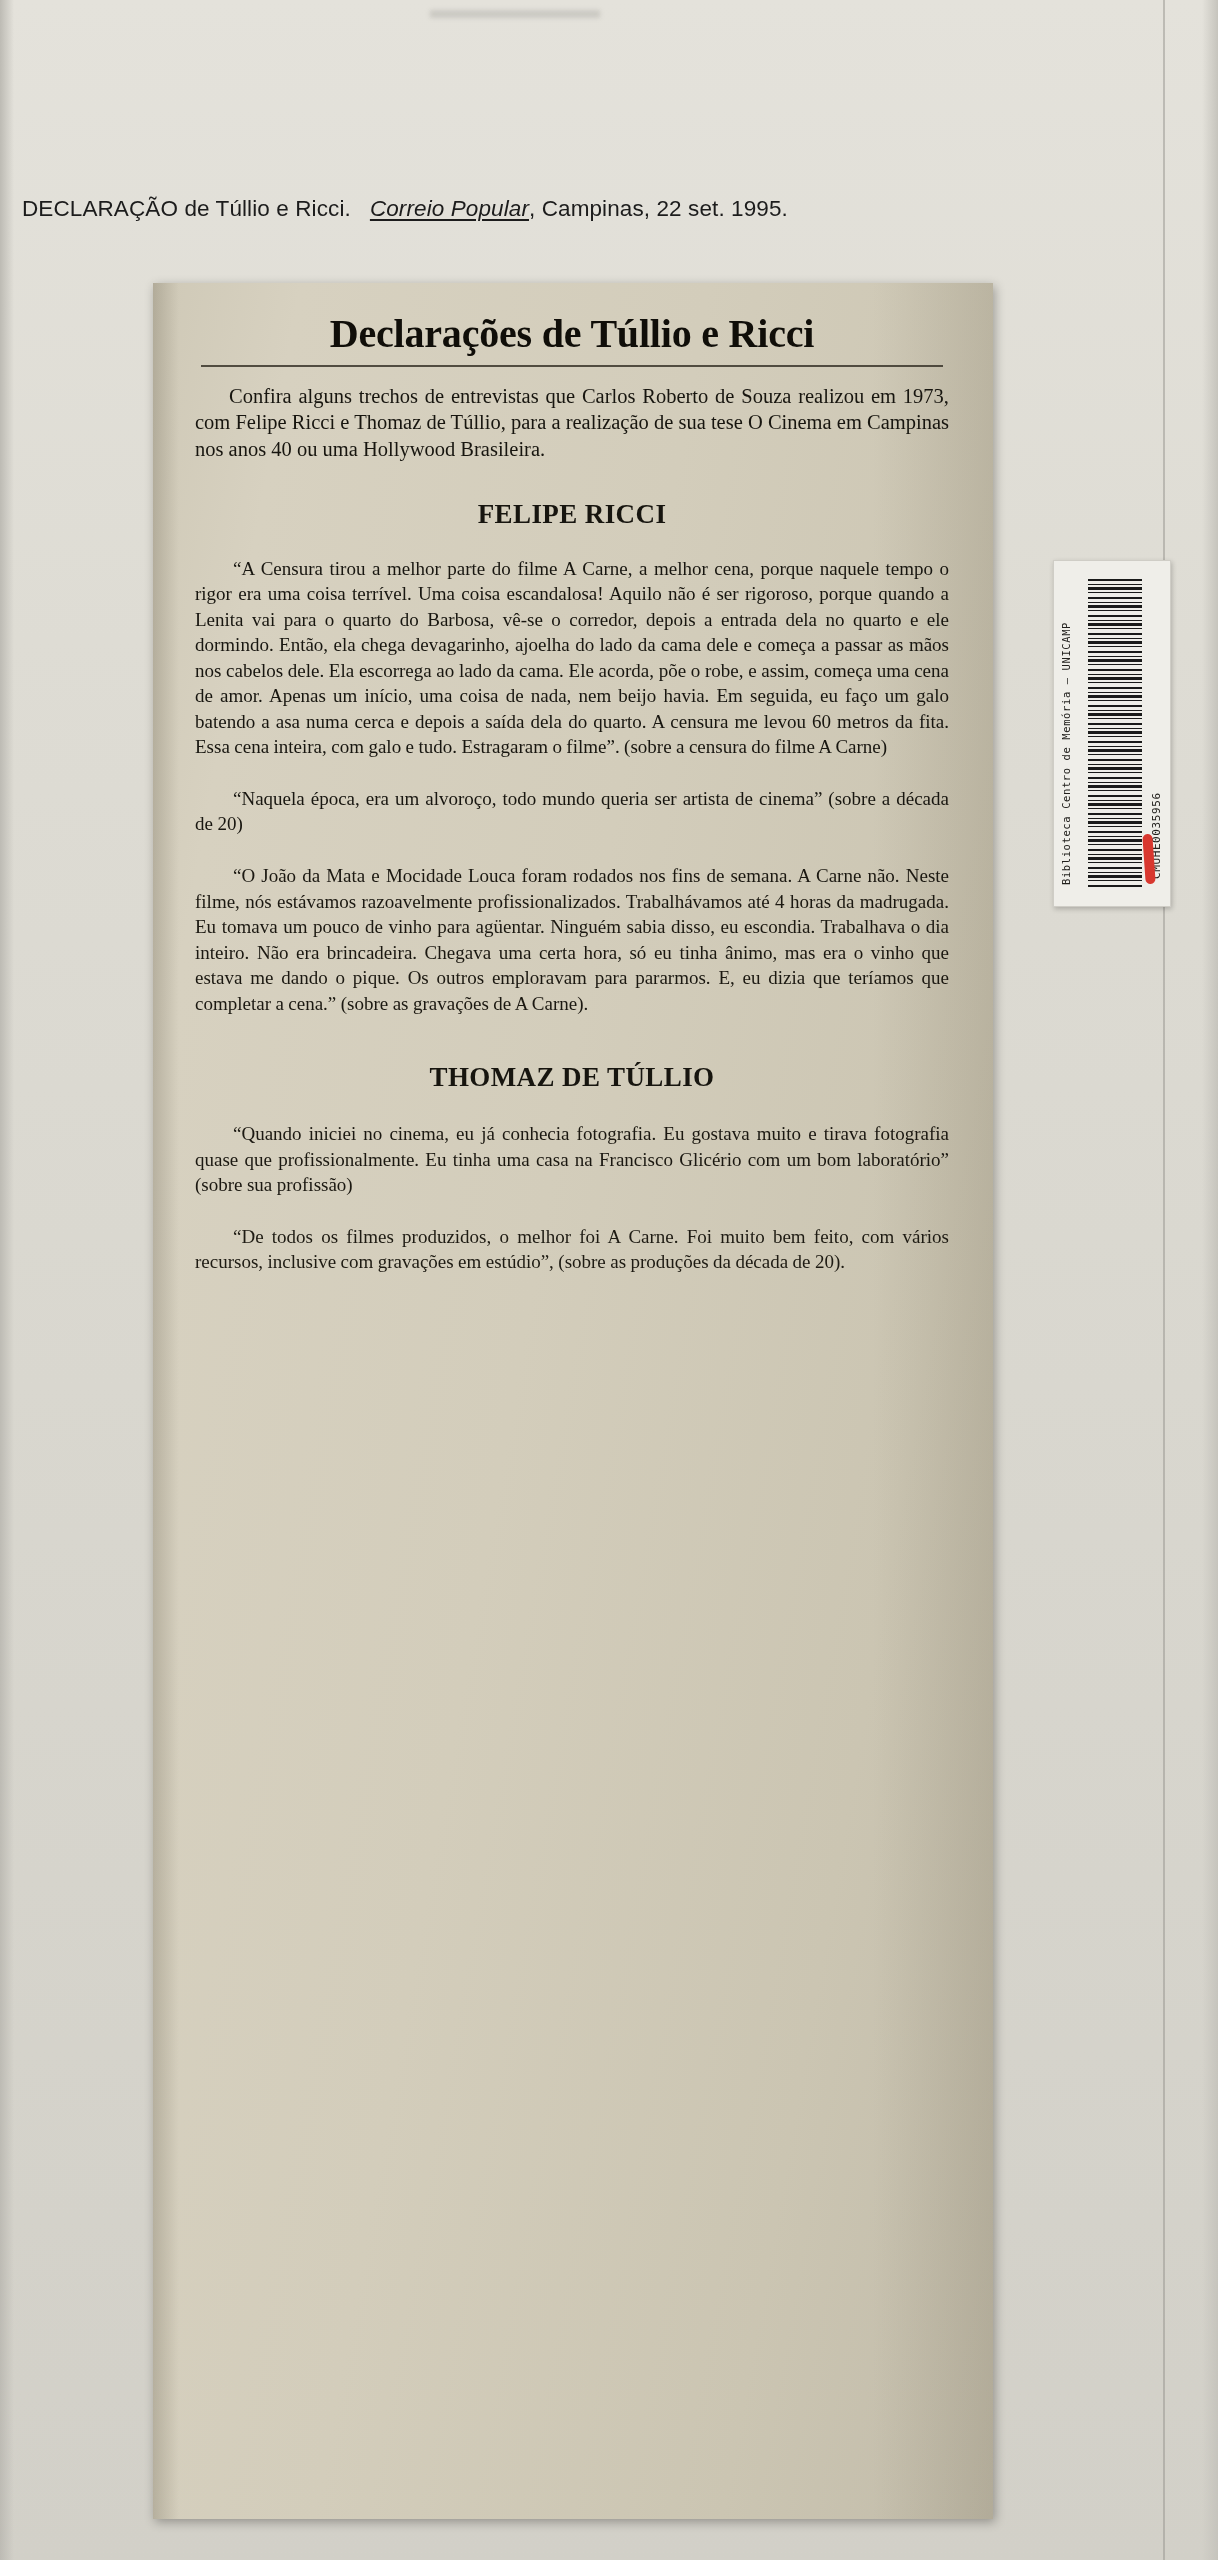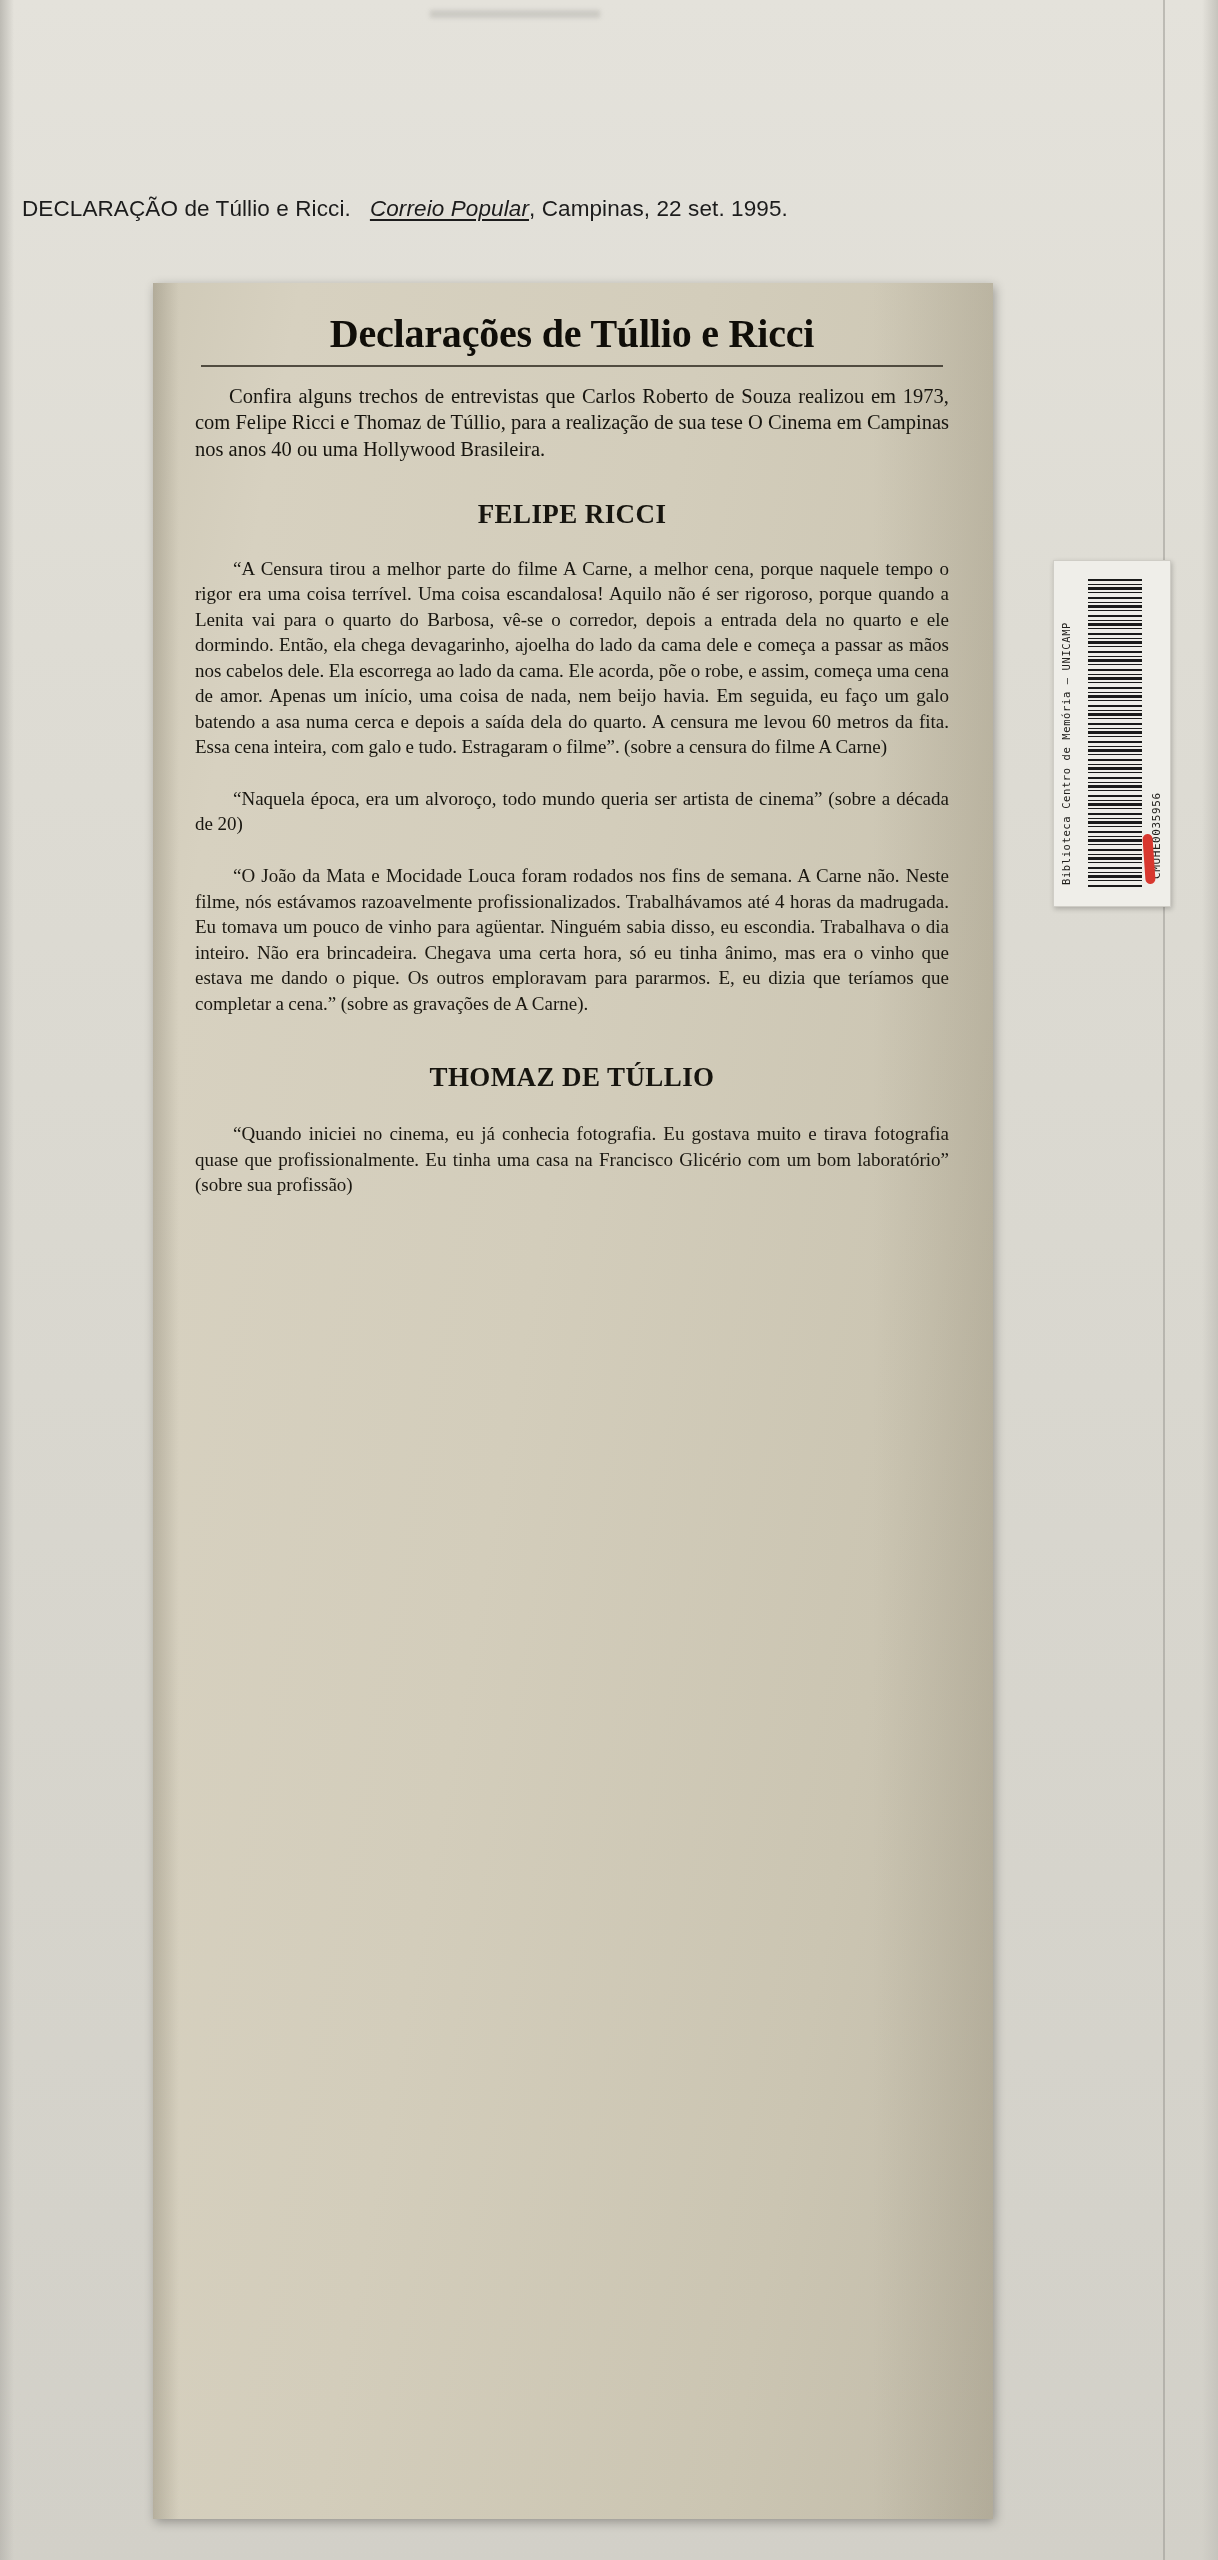--- a/index.html
+++ b/index.html
@@ -248,20 +248,21 @@
 
       <h2 class="section-title">FELIPE RICCI</h2>
 
       <p class="body fade-1">“A Censura tirou a melhor parte do filme A Carne, a melhor cena, porque naquele tempo o rigor era uma coisa terrível. Uma coisa escandalosa! Aquilo não é ser rigoroso, porque quando a Lenita vai para o quarto do Barbosa, vê-se o corredor, depois a entrada dela no quarto e ele dormindo. Então, ela chega devagarinho, ajoelha do lado da cama dele e começa a passar as mãos nos cabelos dele. Ela escorrega ao lado da cama. Ele acorda, põe o robe, e assim, começa uma cena de amor. Apenas um início, uma coisa de nada, nem beijo havia. Em seguida, eu faço um galo batendo a asa numa cerca e depois a saída dela do quarto. A censura me levou 60 metros da fita. Essa cena inteira, com galo e tudo. Estragaram o filme”. (sobre a censura do filme A Carne)</p>
       <p class="body fade-1">“Naquela época, era um alvoroço, todo mundo queria ser artista de cinema” (sobre a década de 20)</p>
       <p class="body fade-2">“O João da Mata e Mocidade Louca foram rodados nos fins de semana. A Carne não. Neste filme, nós estávamos razoavelmente profissionalizados. Trabalhávamos até 4 horas da madrugada. Eu tomava um pouco de vinho para agüentar. Ninguém sabia disso, eu escondia. Trabalhava o dia inteiro. Não era brincadeira. Chegava uma certa hora, só eu tinha ânimo, mas era o vinho que estava me dando o pique. Os outros emploravam para pararmos. E, eu dizia que teríamos que completar a cena.” (sobre as gravações de A Carne).</p>
 
       <h2 class="section-title second">THOMAZ DE TÚLLIO</h2>
 
       <p class="body fade-2">“Quando iniciei no cinema, eu já conhecia fotografia. Eu gostava muito e tirava fotografia quase que profissionalmente. Eu tinha uma casa na Francisco Glicério com um bom laboratório” (sobre sua profissão)</p>
+      <p class="body fade-3">“De todos os filmes produzidos, o melhor foi A Carne. Foi muito bem feito, com vários recursos, inclusive com gravações em estúdio”, (sobre as produções da década de 20).</p>
 
     </div>
   </div>
 
   <div id="barcode-label">
     <span class="bc-text bc-library">Biblioteca Centro de Memória – UNICAMP</span>
     <div class="bc-bars"></div>
     <span class="bc-text bc-number">CMUHE0035956</span>
     <div class="bc-redmark"></div>
   </div>

